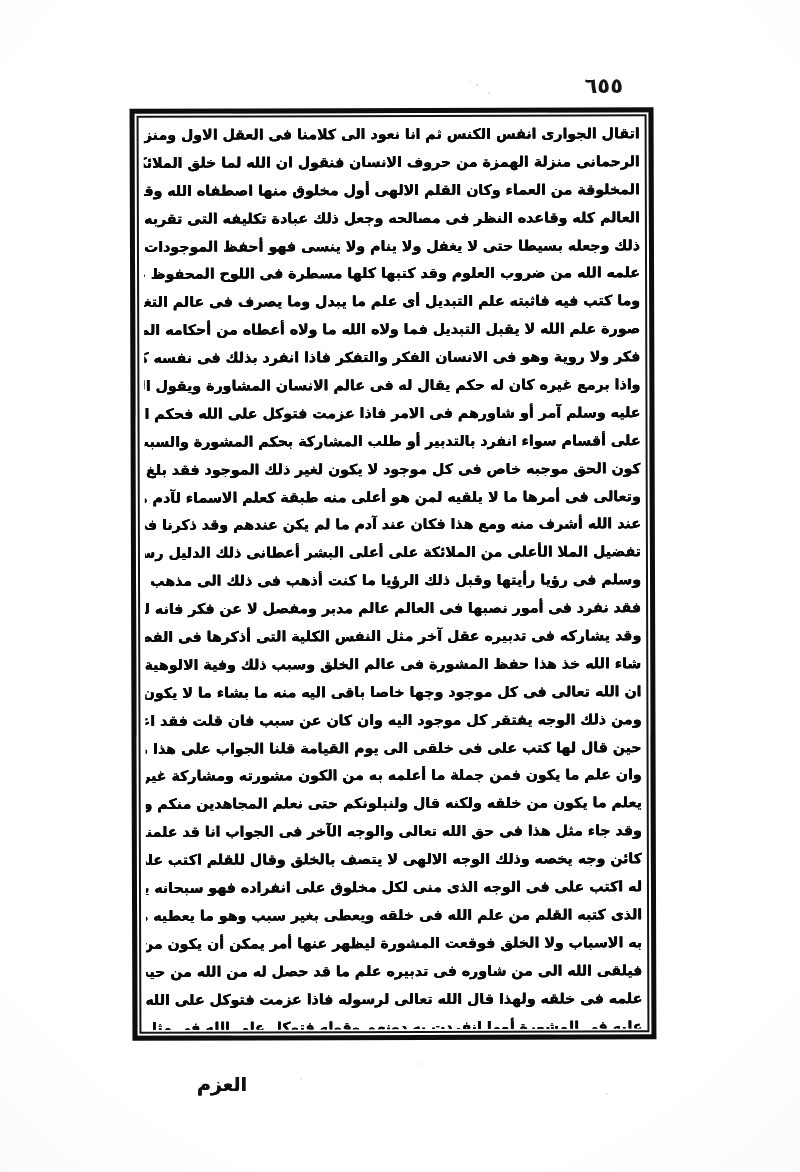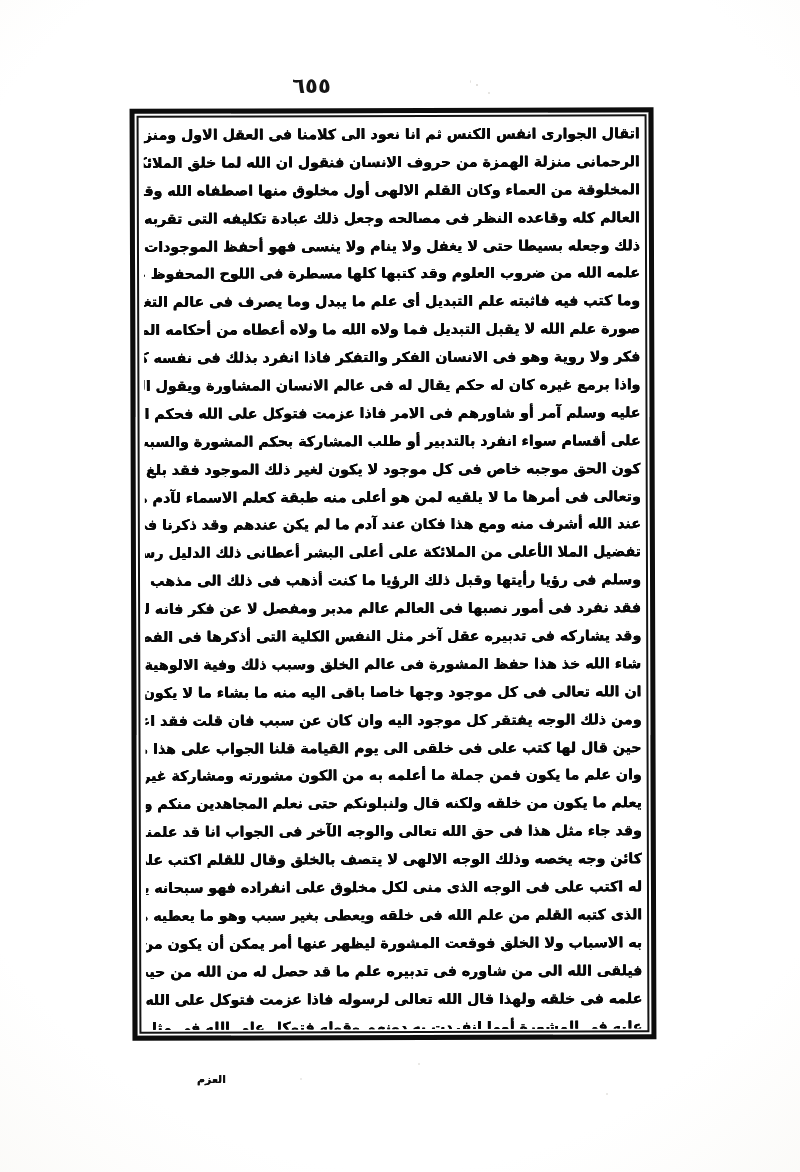--- a/index.html
+++ b/index.html
@@ -29,21 +29,21 @@
       radial-gradient(ellipse 120% 100% at 50% 45%, #ffffff 55%, #f7f6f2 82%, #f1efe9 100%);
     pointer-events: none;
   }
 
   
   #folio-number {
     position: absolute;
     top: 74px;
     left: 0;
     width: 623px;
-    text-align: center;
+    text-align: right;
     font-family: "DejaVu Sans", sans-serif;
     font-size: 21px;
     font-weight: 700;
     letter-spacing: -1px;
     color: #151515;
     direction: rtl;
     unicode-bidi: bidi-override;
   }
 
   
@@ -100,21 +100,21 @@
     
     text-shadow: 0 0 0.45px #000, 0.25px 0 0.4px #000;
   }
 
   
   #catchword {
     position: absolute;
     top: 1073px;
     left: 197px;
     font-family: "DejaVu Sans", sans-serif;
-    font-size: 11px;
+    font-size: 19px;
     font-weight: 700;
     color: #101010;
     direction: rtl;
     text-shadow: 0 0 0.4px #000;
   }
 </style>
 </head>
 <body>
 
 <div id="page">

